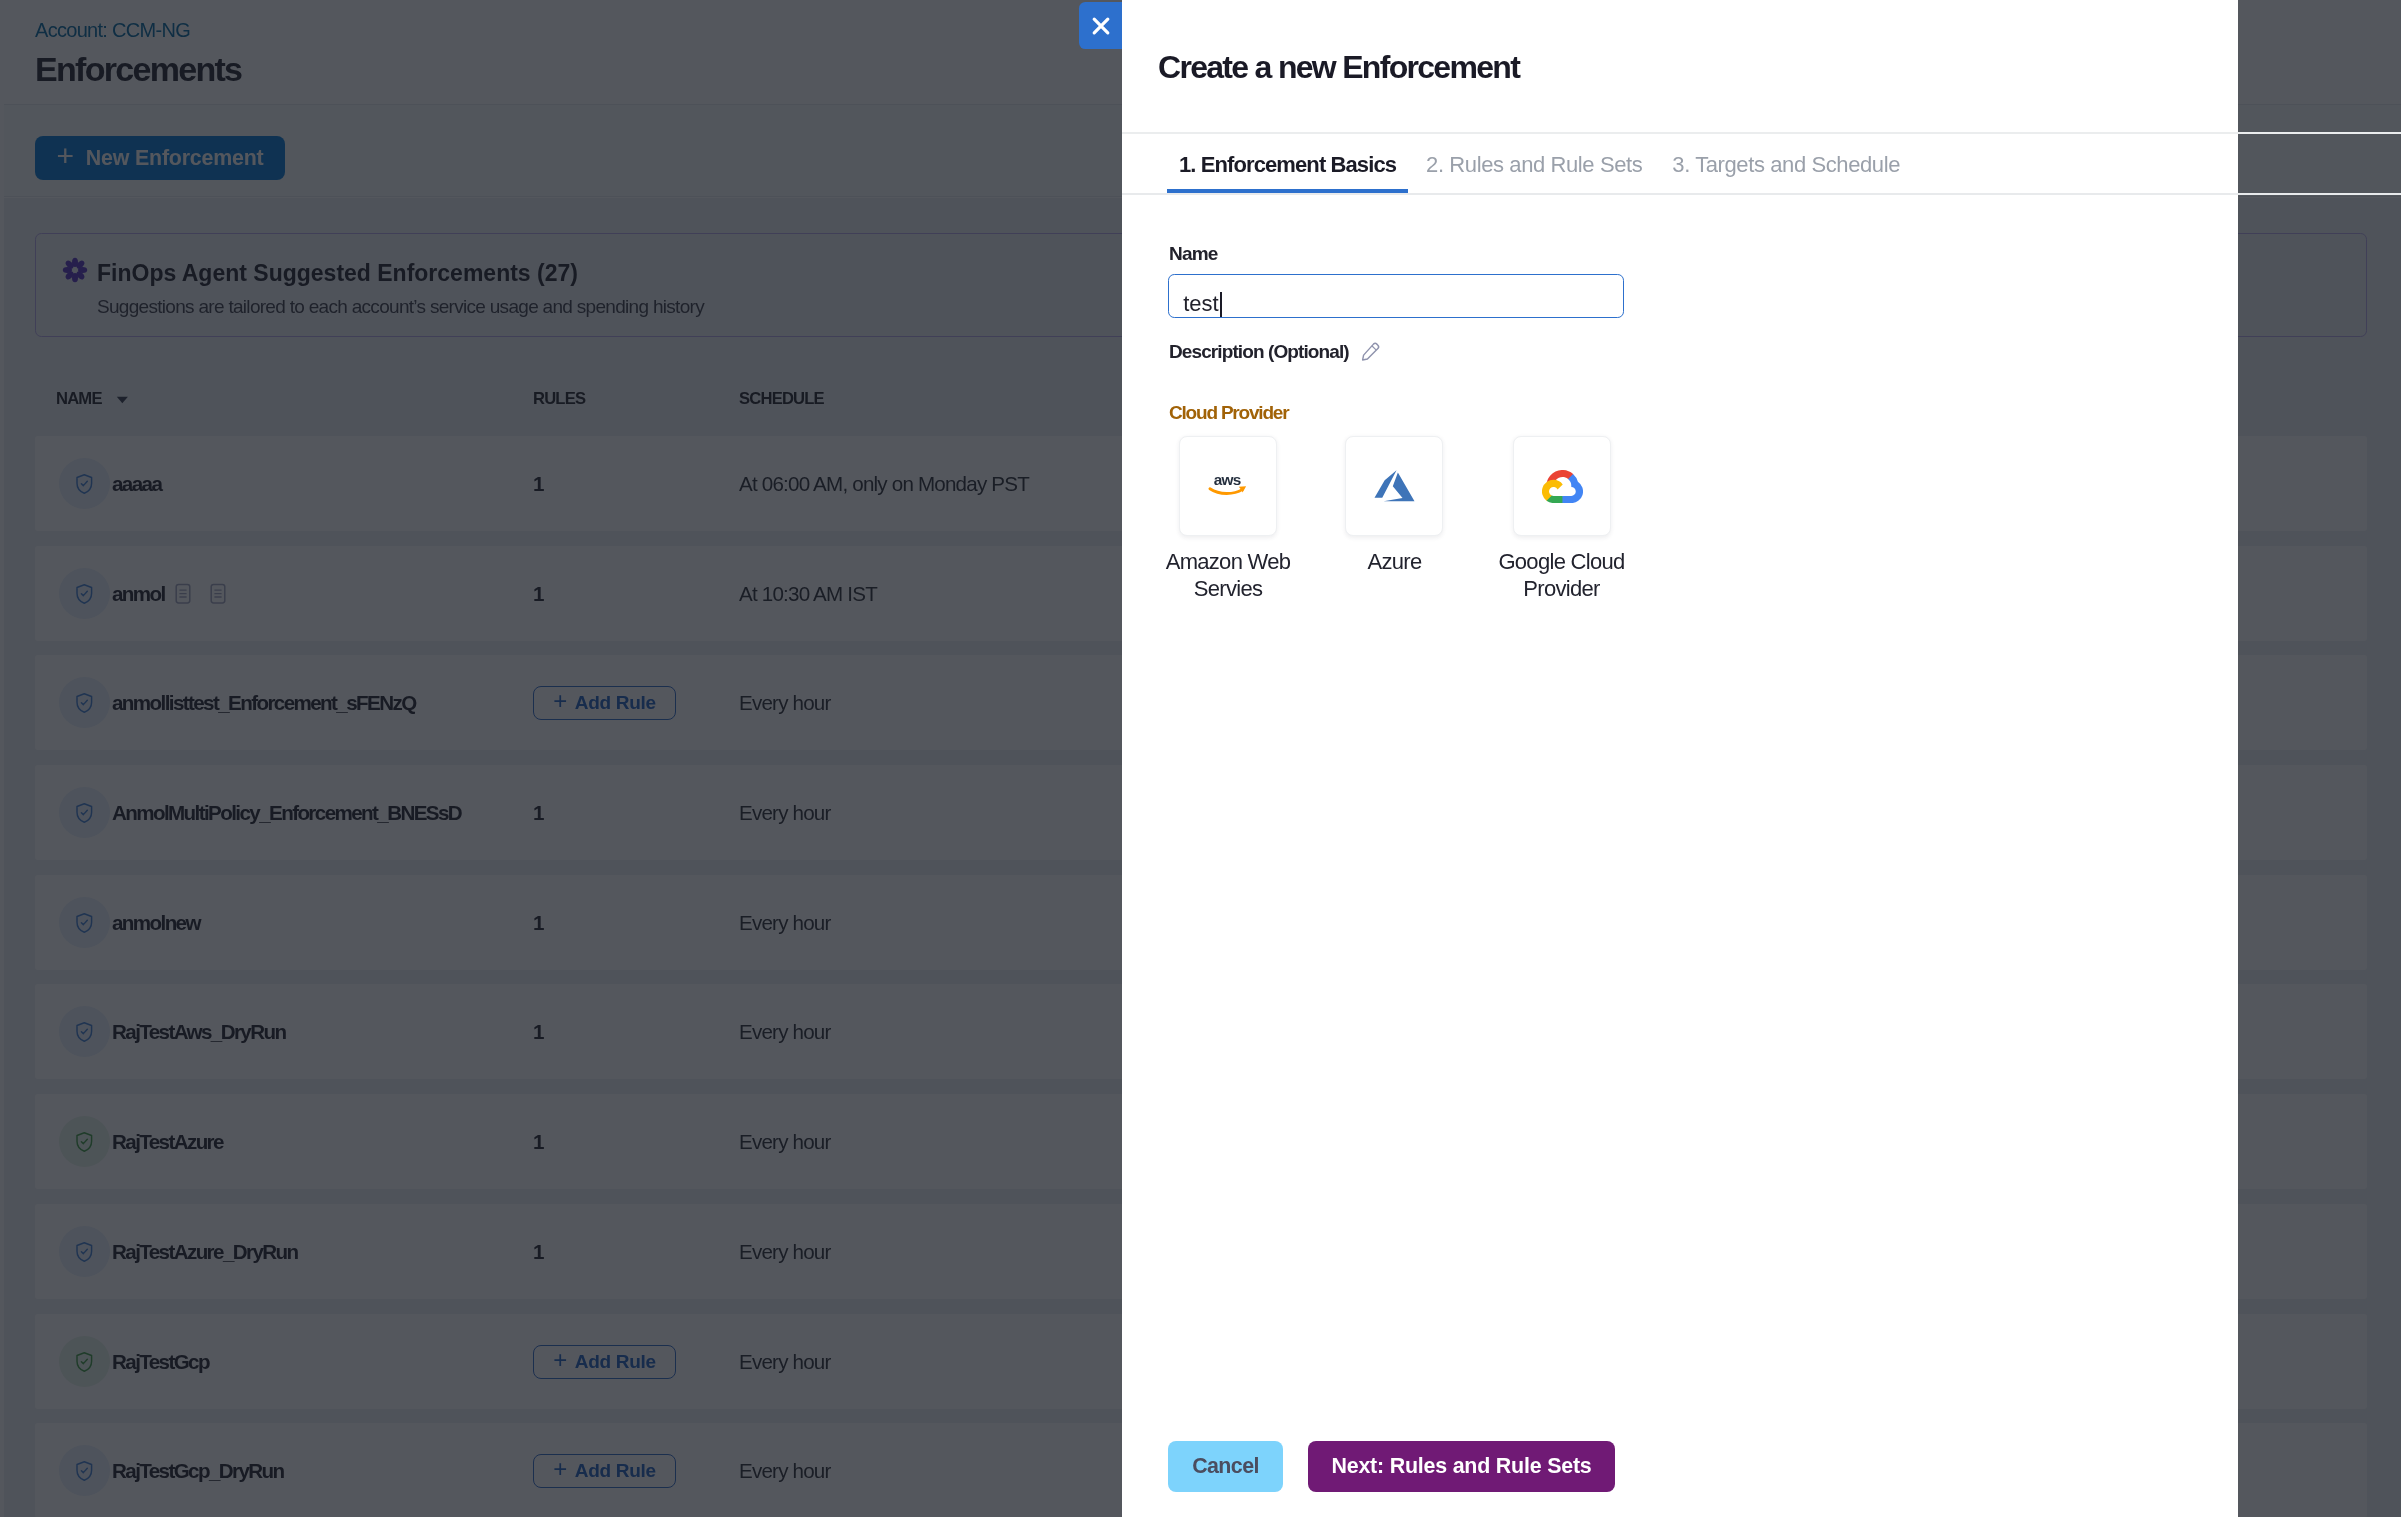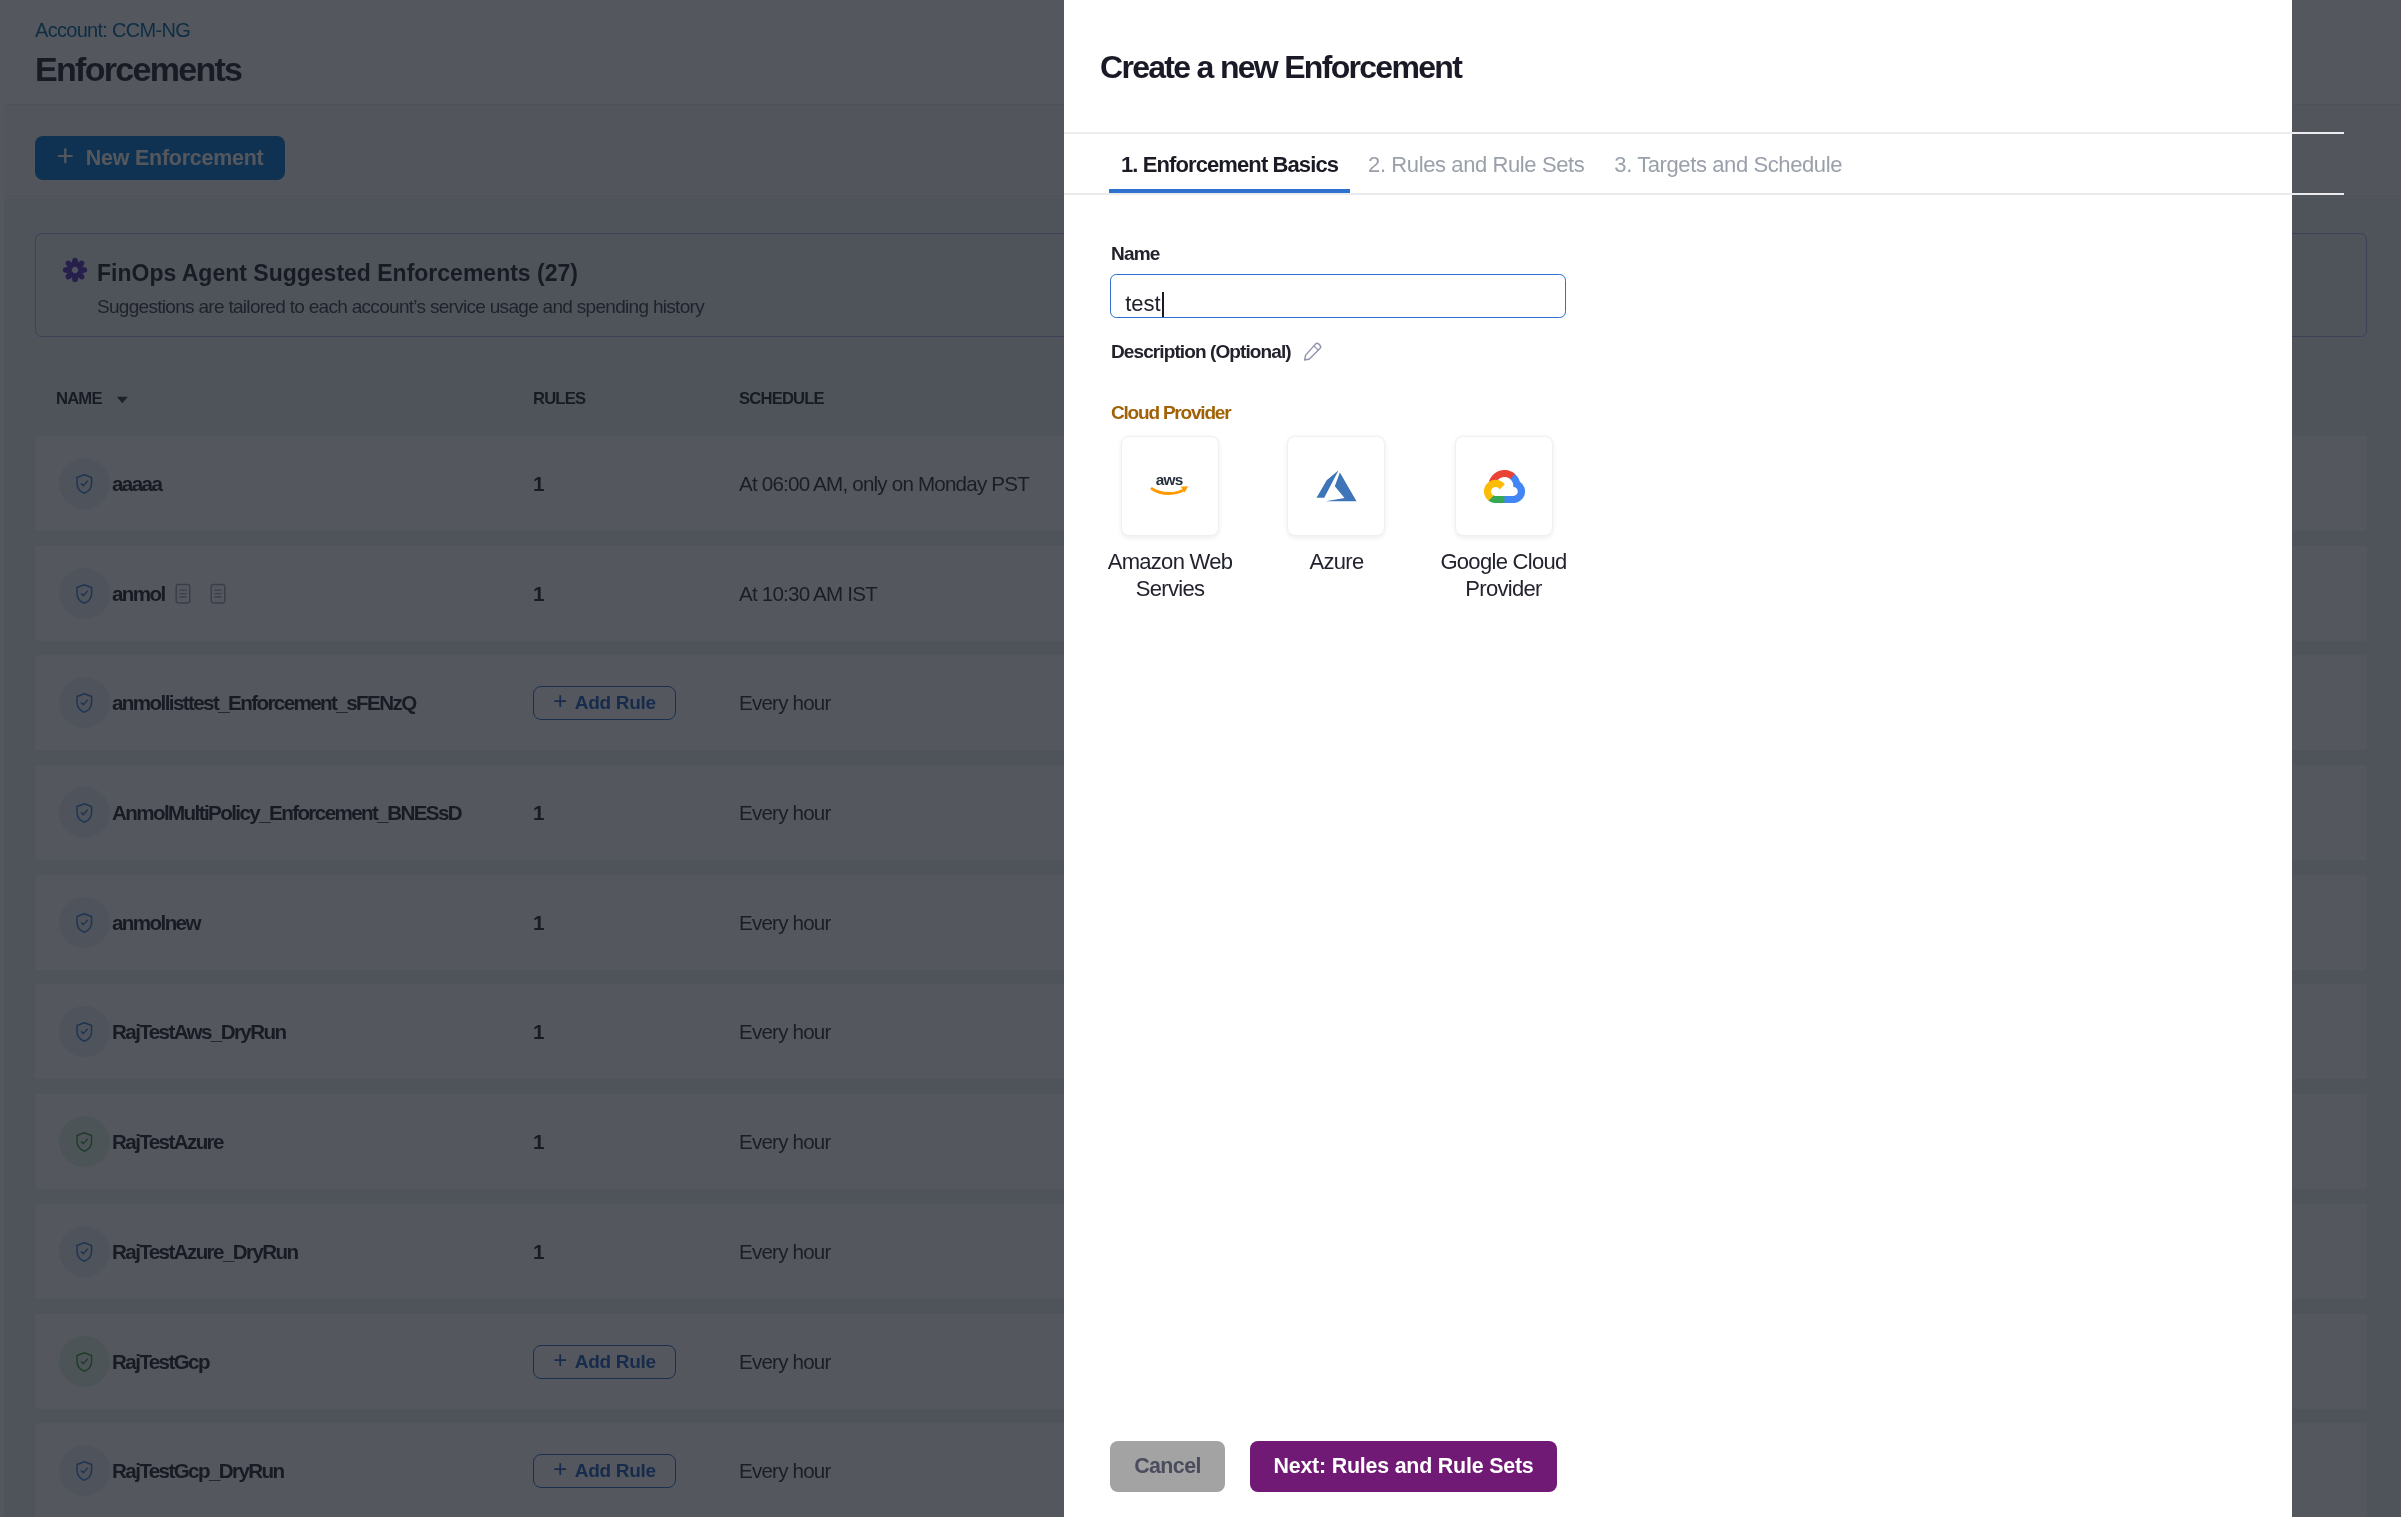--- a/index.html
+++ b/index.html
@@ -31,41 +31,41 @@
   .rsched{ position:absolute; left:704px; top:50%; transform:translateY(-50%); font-size:20.6px; color:#2b2c34; letter-spacing:-0.8px; }
   .addrule { position:absolute; left:498px; top:50%; transform:translateY(-50%); width:143px; height:34px; border:1.6px solid #2f6bc8; border-radius:8px;
              color:#2060c0; font-size:19px; font-weight:bold; display:flex; align-items:center; justify-content:center; gap:8px; letter-spacing:-0.3px;}
   .addrule .plus{ font-size:24px; font-weight:400; margin-top:-2.4px;}
   .docs { display:inline-flex; gap:19px; margin-left:10.3px; vertical-align:-3.2px;}
 
   
   #overlay { left:0; top:0; width:2401px; height:1517px; background:rgba(20,25,33,0.73); }
 
   
-  #drawer { left:1064px; top:0; width:1228px; height:1517px; background:#fff; }
+  #drawer { left:1122px; top:0; width:1116px; height:1517px; background:#fff; }
   #closebtn { left:1079px; top:2.4px; width:43px; height:47px; background:#2d70cd; border-radius:6.3px 0 0 6.3px;
               display:flex; align-items:center; justify-content:center; }
   #dtitle { left:36px; top:51px; font-size:32px; line-height:32px; font-weight:bold; color:#1a1a26; letter-spacing:-1.7px; }
   #dsep1 { left:0; top:132px; width:1280px; height:1.6px; background:#ebedee; }
   #tabs { left:45px; top:142px; height:46px; display:flex; align-items:center; gap:6px; font-size:22px; }
   .tab { padding:0 12px; font-weight:400; color:#9aa0aa; letter-spacing:-0.4px; }
   .tab.active { font-weight:bold; color:#1b1b26; position:relative; letter-spacing:-0.9px; }
   .tab.active:after { content:""; position:absolute; left:0; right:0; top:37px; height:4px; background:#2d70cd; }
   #dsep2 { left:0; top:193px; width:1280px; height:1.6px; background:#e8eaec; }
   #lname { left:47px; top:244px; font-size:19px; line-height:19px; font-weight:bold; color:#22222c; letter-spacing:-0.8px; }
   #inp { left:46px; top:274px; width:456px; height:44px; border:1.6px solid #2d70cd; border-radius:6.3px; background:#fff;
          display:flex; align-items:flex-end; padding-left:14.2px; font-size:22px; color:#22222c; }
   #inp .caret { width:1.6px; height:25px; background:#1a1a26; margin-left:1.6px; }
   #ldesc { left:47px; top:342px; font-size:19px; line-height:19px; font-weight:bold; color:#22222c; letter-spacing:-0.9px; }
   #pencil { left:237px; top:340px; }
   #lcloud { left:47px; top:403px; font-size:19px; line-height:19px; font-weight:bold; color:#a16207; letter-spacing:-1.2px; }
   .card { position:absolute; top:436px; width:98px; height:100px; background:#fff; border:0.8px solid #eef0f2;
           border-radius:8px; box-shadow:0 1.6px 4.7px rgba(40,41,61,0.08); display:flex; align-items:center; justify-content:center; }
   .cap { position:absolute; top:548px; width:193px; text-align:center; font-size:22px; color:#22232e; line-height:27px; letter-spacing:-0.7px; }
-  #cancel { left:46px; top:1441px; width:115px; height:51px; border-radius:8px; background:#a3a3a3;
+  #cancel { left:46px; top:1441px; width:115px; height:51px; border-radius:8px; background:#7dd3fc;
             color:#4b4d5f; font-size:21.4px; font-weight:bold; display:flex; align-items:center; justify-content:center; letter-spacing:-0.6px;}
   #next { left:186px; top:1441px; width:307px; height:51px; border-radius:8px; background:#701a75;
           color:#fff; font-size:21.4px; font-weight:bold; display:flex; align-items:center; justify-content:center; letter-spacing:-0.2px;}
 </style>
 </head>
 <body>
 
 <div id="page">
   <div class="abs" id="toolbar"></div>
   <div class="abs" id="content"></div>

